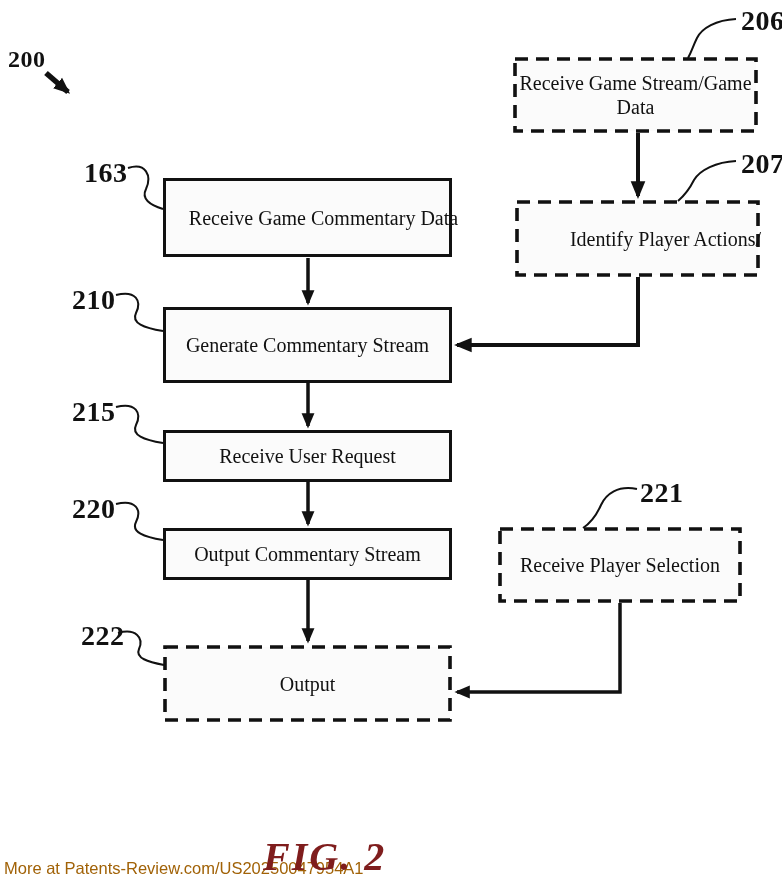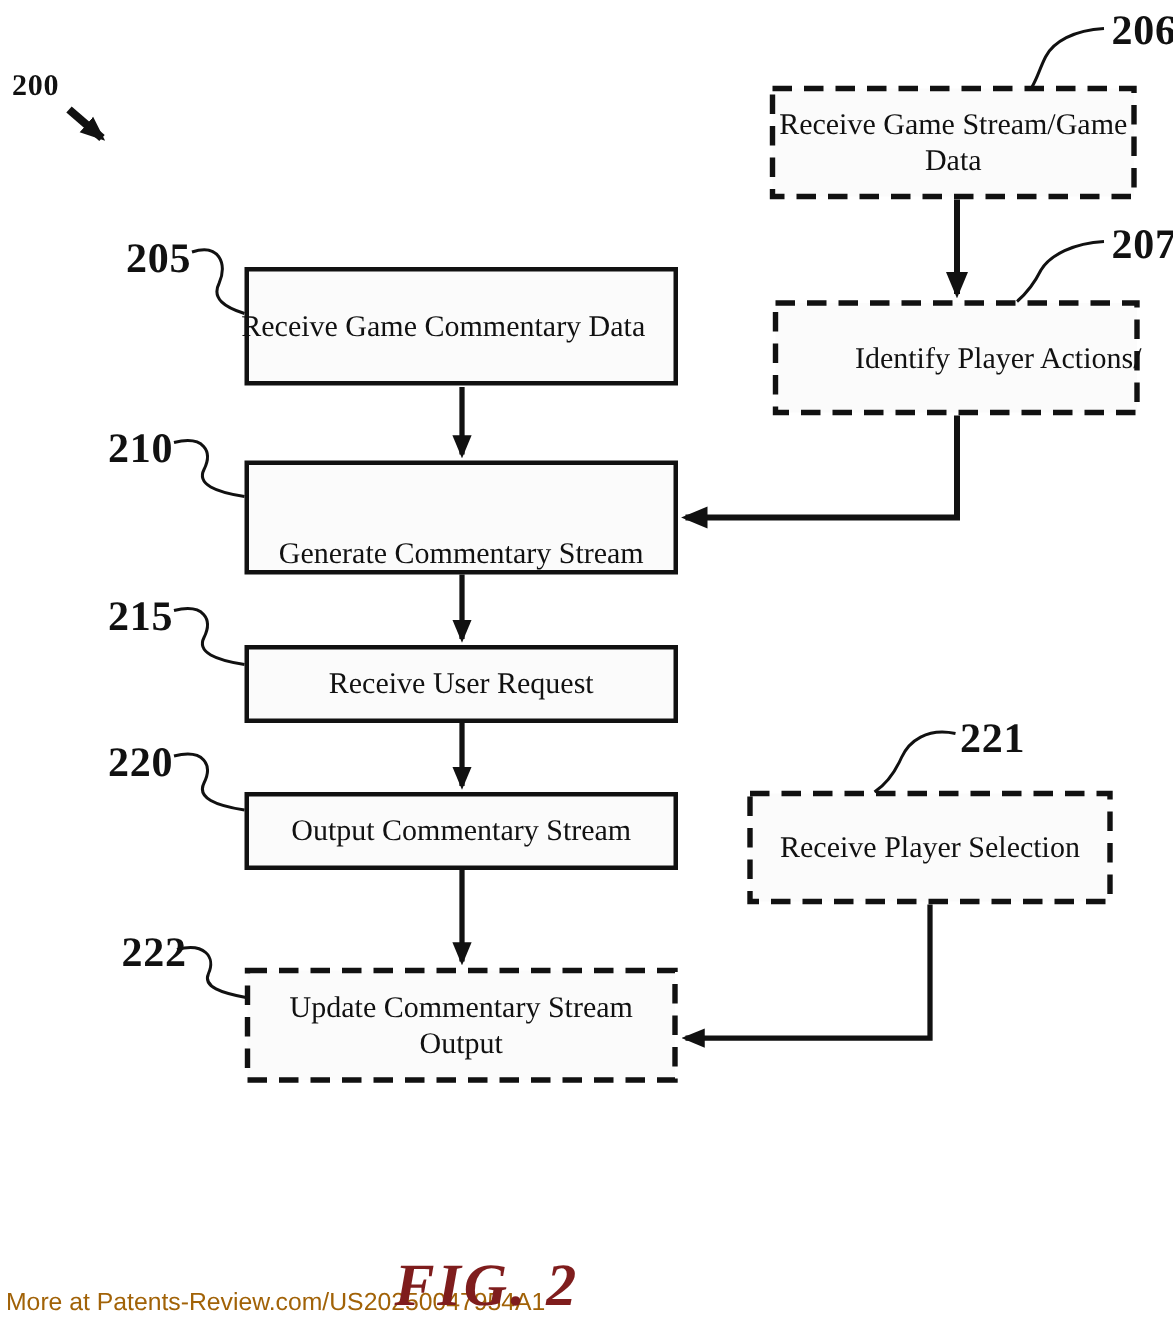--- a/index.html
+++ b/index.html
@@ -90,56 +90,55 @@
     <path d="M128,168 C146,162 152,176 146,189 C141,199 150,205 163,209" stroke="#111111" stroke-width="2" fill="none"></path>
     <path d="M736,19 C716,20 702,28 697,38 C693,46 692,51 688,58" stroke="#111111" stroke-width="2" fill="none"></path>
     <path d="M736,161 C716,162 700,170 694,180 C690,188 685,195 678,201" stroke="#111111" stroke-width="2" fill="none"></path>
     <path d="M116,295 C136,290 142,301 136,313 C131,323 144,328 163,331" stroke="#111111" stroke-width="2" fill="none"></path>
     <path d="M116,407 C136,402 142,413 136,425 C131,435 144,440 163,443" stroke="#111111" stroke-width="2" fill="none"></path>
     <path d="M116,504 C136,499 142,510 136,522 C131,532 144,537 163,540" stroke="#111111" stroke-width="2" fill="none"></path>
     <path d="M637,489 C618,485 606,494 601,505 C597,514 592,522 583,528" stroke="#111111" stroke-width="2" fill="none"></path>
     <path d="M118,633 C136,628 144,638 139,649 C135,658 148,662 164,665" stroke="#111111" stroke-width="2" fill="none"></path>
   </svg>
 
-  <div class="node" style="left:152px; top:179px; width:287px; height:77px;">
+  <div class="node" style="left:180px; top:179px; width:287px; height:77px;">
     <div>Receive Game Commentary Data</div>
   </div>
 
   <div class="node" style="left:514px; top:58px; width:243px; height:74px;">
     <div>Receive Game Stream/Game</div>
     <div>Data</div>
   </div>
 
   <div class="node" style="left:544px; top:201px; width:243px; height:75px;">
     <div>Identify Player Actions/</div>
   </div>
 
-  <div class="node" style="left:164px; top:308px; width:287px; height:74px;margin-top:24px;">
+  <div class="node" style="left:164px; top:308px; width:287px; height:74px;">
     <div>Generate Commentary Stream</div>
   </div>
 
   <div class="node" style="left:164px; top:431px; width:287px; height:50px;">
     <div>Receive User Request</div>
   </div>
 
   <div class="node" style="left:164px; top:529px; width:287px; height:50px;">
     <div>Output Commentary Stream</div>
   </div>
 
   <div class="node" style="left:499px; top:528px; width:242px; height:74px;">
     <div>Receive Player Selection</div>
   </div>
 
   <div class="node" style="left:164px; top:646px; width:287px; height:75px;">
-    <div>Update Commentary Stream</div>
     <div>Output</div>
   </div>
 
-  <div class="ref-label" style="left:8px; top:46px; font-size:20px;">200</div>
-  <div class="ref-label" style="left:84px; top:157px;">205</div>
+  <div class="ref-label" style="left:8px; top:46px; font-size:24px;">200</div>
+  <div class="ref-label" style="left:84px; top:157px;">163</div>
   <div class="ref-label" style="left:741px; top:5px;">206</div>
   <div class="ref-label" style="left:741px; top:148px;">207</div>
   <div class="ref-label" style="left:72px; top:284px;">210</div>
   <div class="ref-label" style="left:72px; top:396px;">215</div>
   <div class="ref-label" style="left:72px; top:493px;">220</div>
   <div class="ref-label" style="left:640px; top:477px;">221</div>
   <div class="ref-label" style="left:81px; top:620px;">222</div>
 
   <div class="watermark">More at Patents-Review.com/US20250047954A1</div>
   <div class="fig-caption">FIG. 2</div>

